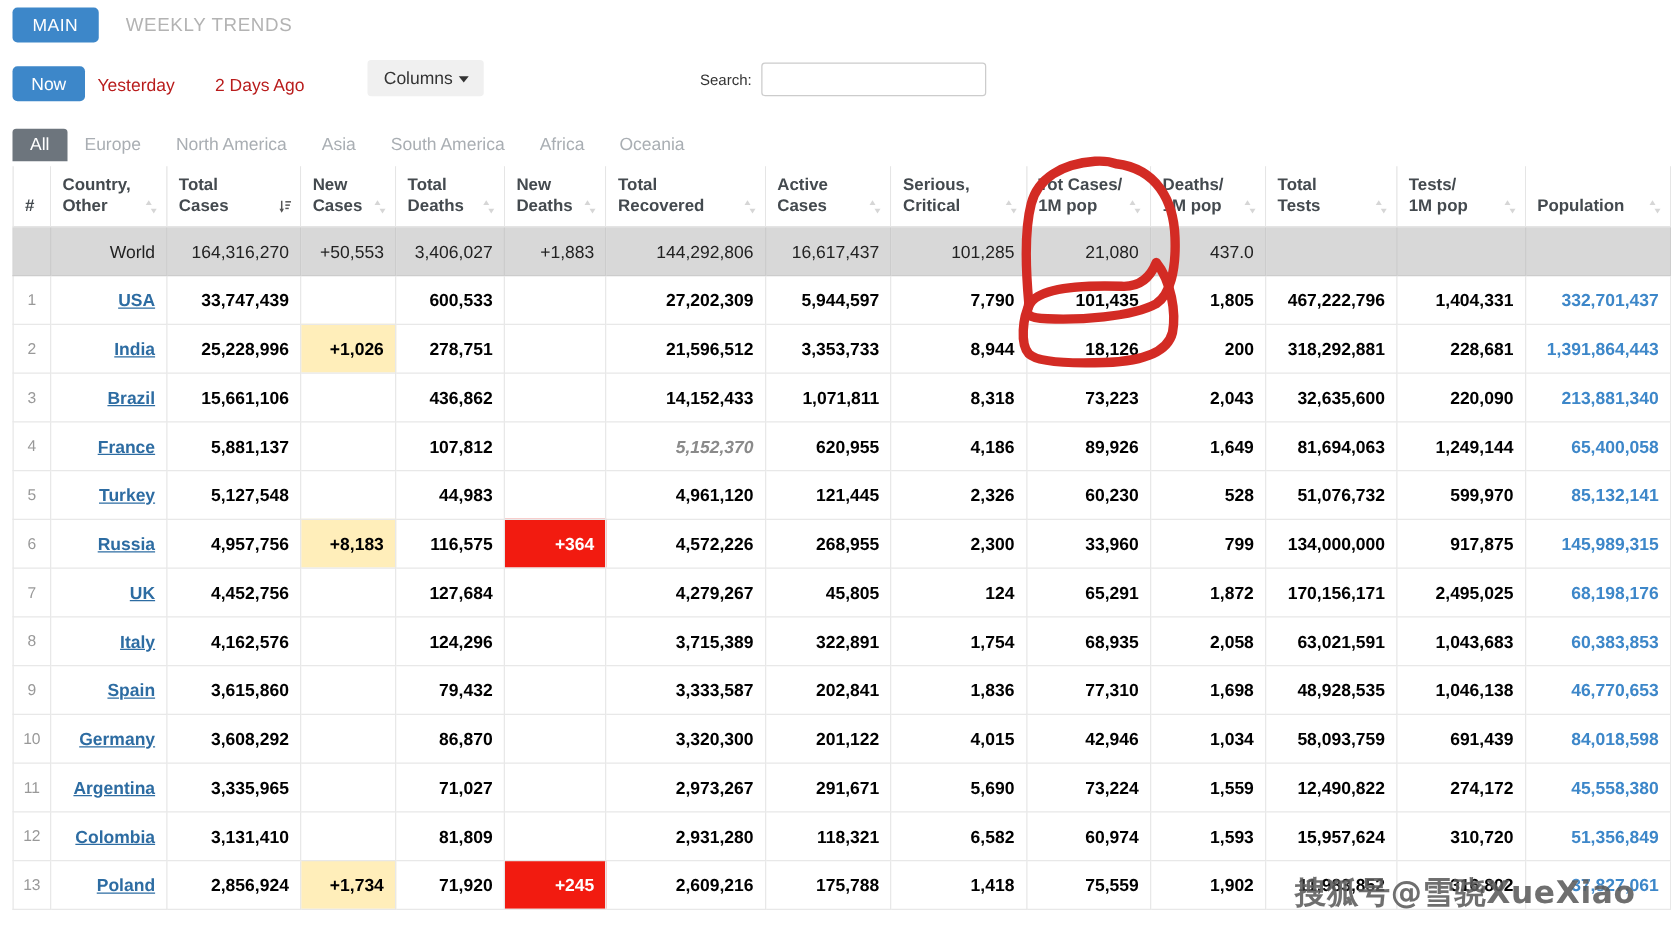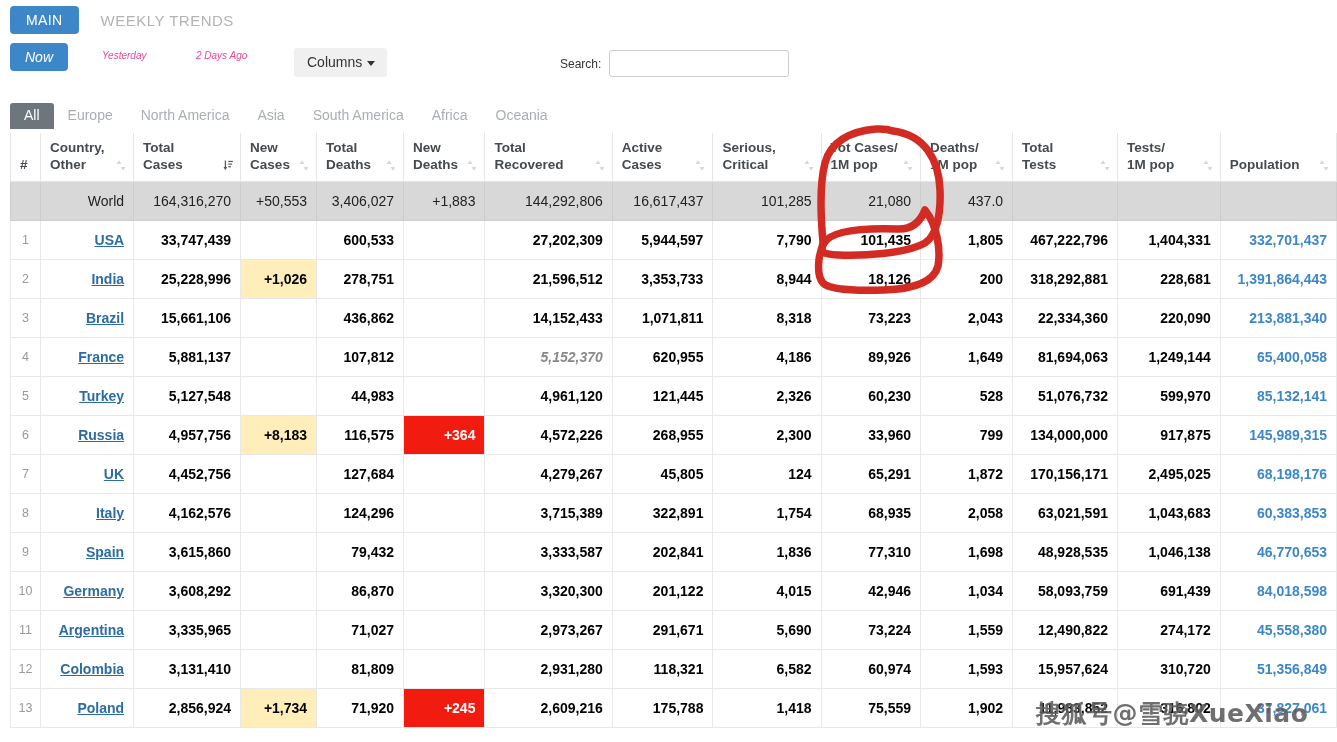--- a/index.html
+++ b/index.html
@@ -20,28 +20,28 @@
   .pill-main {
     background: #3d87c9; color: #ffffff; font-size: 14px; font-weight: 500;
     letter-spacing: .4px; padding: 7px 16px; border-radius: 4px; line-height: 1;
   }
   .nav-weekly {
     color: #b3b3b3; font-size: 15px; letter-spacing: .5px; margin-left: 22px;
   }
 
   
   .controls {
-    position: absolute; left: 0; top: 38px; width: 1337px; height: 46px; font-style: italic;
+    position: absolute; left: 0; top: 48px; width: 1337px; height: 46px;
   }
   .pill-now {
     position: absolute; left: 10px; top: 5px;
     background: #3d87c9; color: #fff; font-size: 14px;
     padding: 7px 15px; border-radius: 4px; line-height: 1;
   }
-  .time-link { position:absolute; top:12px; color:#ec4899; font-size:10px;margin-left:24px; }
+  .time-link { position:absolute; top:12px; color:#b91c1c; font-size:14px; }
   #t-yesterday { left: 78px; }
   #t-2days { left: 172px; }
   .columns-btn {
     position: absolute; left: 294px; top: 48px;
     background: #f0f0f0; border: none; border-radius: 3px;
     color: #333; font-size: 14px; font-family:"Liberation Sans", sans-serif;
     padding: 7px 12px 7px 13px; line-height: 1.1;
   }
   .caret {
     display:inline-block; width:0; height:0; margin-left:5px;
@@ -341,21 +341,21 @@
           <td class="country"><a href="#">Brazil</a></td>
           <td>15,661,106</td>
           <td class="empty"></td>
           <td>436,862</td>
           <td class="empty"></td>
           <td>14,152,433</td>
           <td>1,071,811</td>
           <td>8,318</td>
           <td>73,223</td>
           <td>2,043</td>
-          <td>22,334,360</td>
+          <td>32,635,600</td>
           <td>220,090</td>
           <td class="pop">213,881,340</td>
         </tr>
         <tr>
           <td class="idx">4</td>
           <td class="country"><a href="#">France</a></td>
           <td>5,881,137</td>
           <td class="empty"></td>
           <td>107,812</td>
           <td class="empty"></td>

